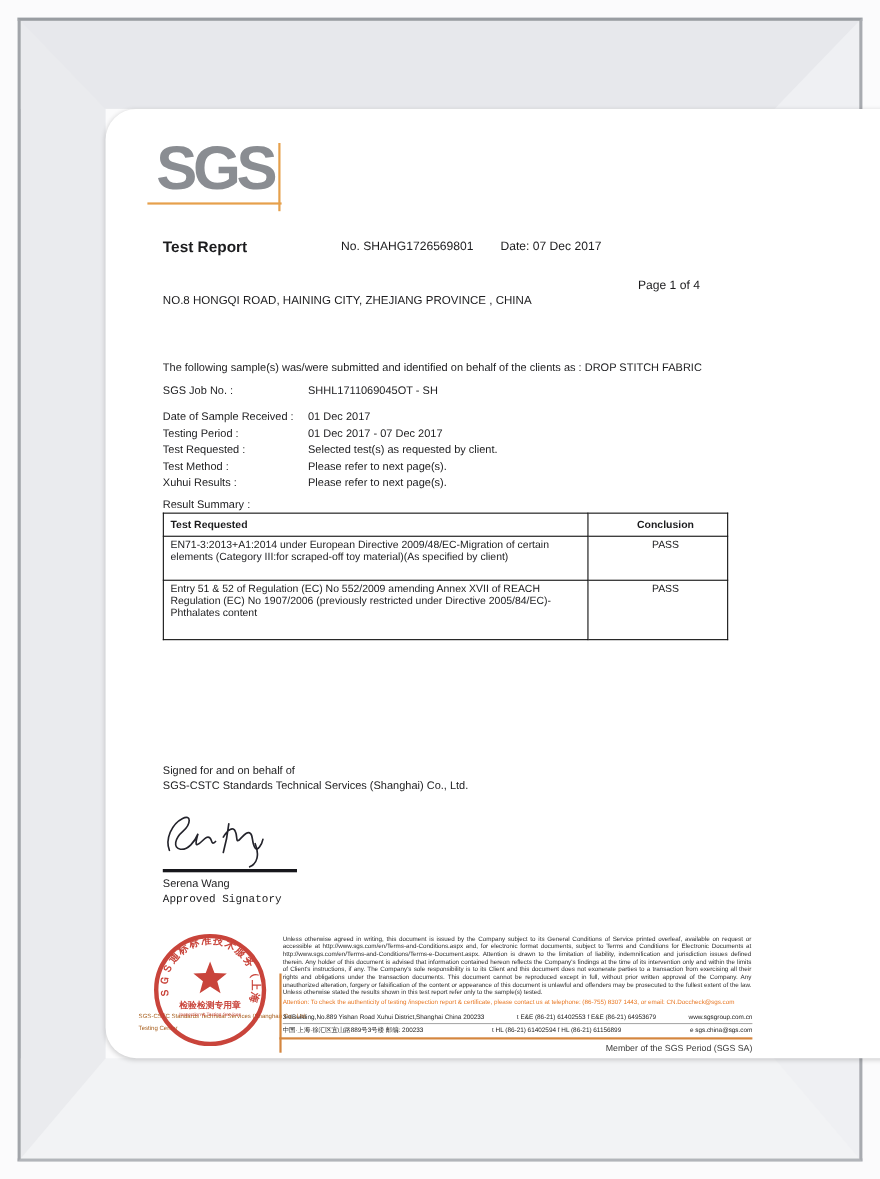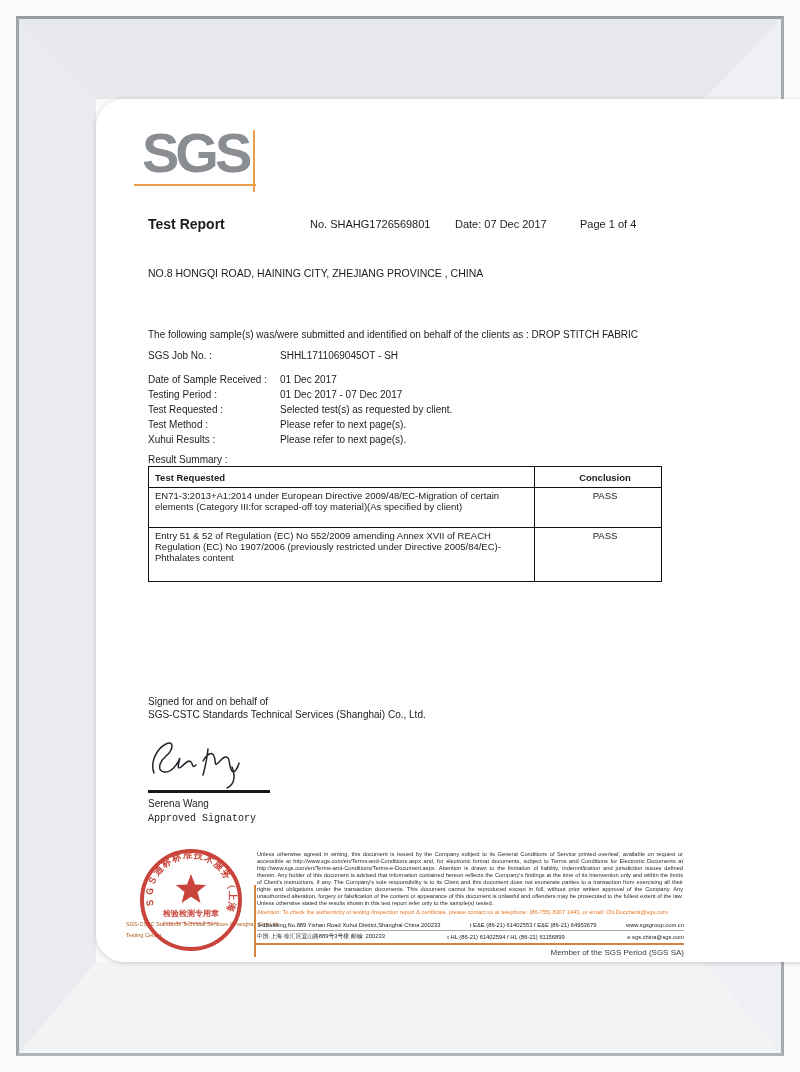--- a/index.html
+++ b/index.html
@@ -42,21 +42,21 @@
     line-height: 1;
   }
   .logo-hline { left: 38px; top: 85px; width: 122px; height: 2px; }
   .logo-vline { left: 157px; top: 31px; width: 2px; height: 62px; }
 
   
   .hdr { top: 119px; font-size: 11px; white-space: nowrap; }
   .hdr-title { left: 52px; font-size: 14px; font-weight: bold; top: 117px; text-align: center; }
   .hdr-no   { left: 214px; }
   .hdr-date { left: 359px; }
-  .hdr-page { left: 484px; }
+  .hdr-page { left: 484px; margin-top: 36px; }
 
   .client { left: 52px; font-size: 10.5px; white-space: nowrap; }
   .sample { left: 52px; top: 230px; font-size: 10px; white-space: nowrap; }
 
   .info-label { left: 52px; font-size: 10px; white-space: nowrap; text-align: right; }
   .info-value { left: 184px; font-size: 10px; white-space: nowrap; }
 
   .summary-label { left: 52px; top: 355px; font-size: 10px; }
 
   table.result {

